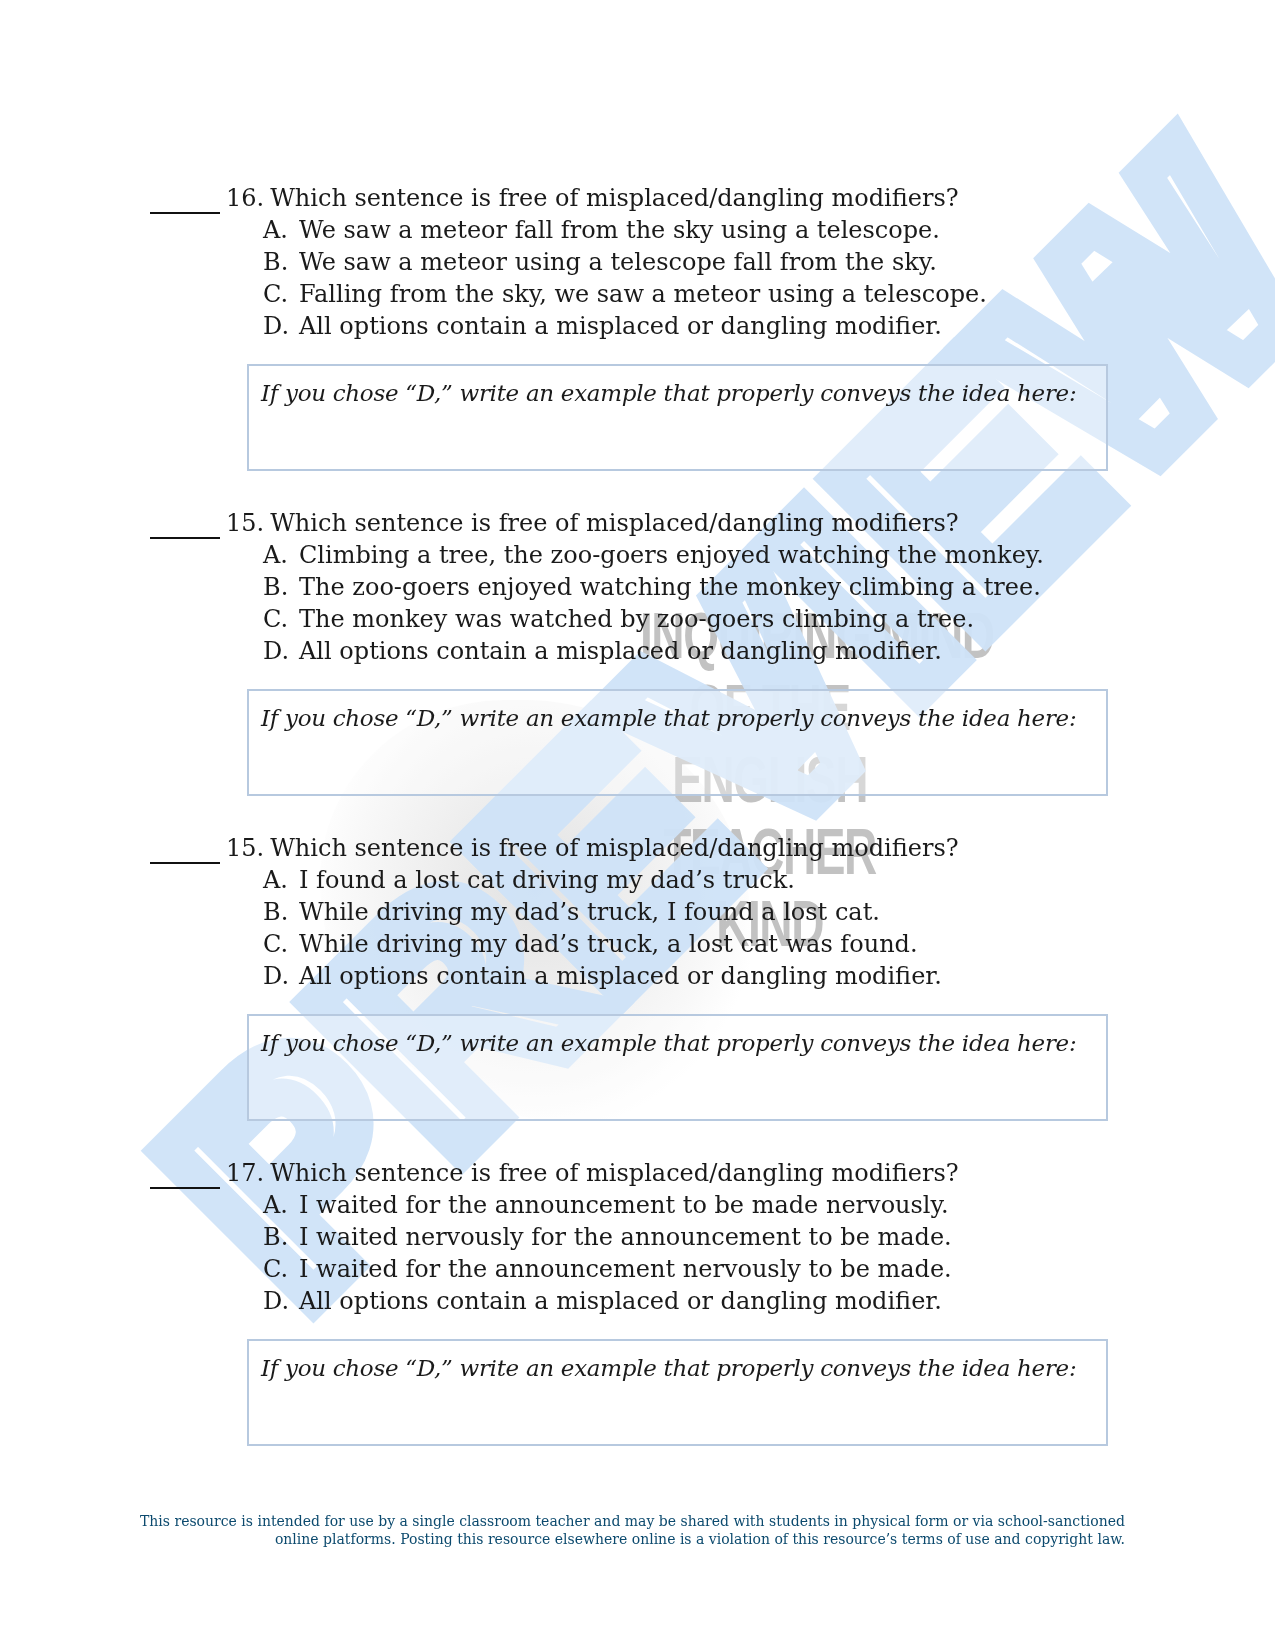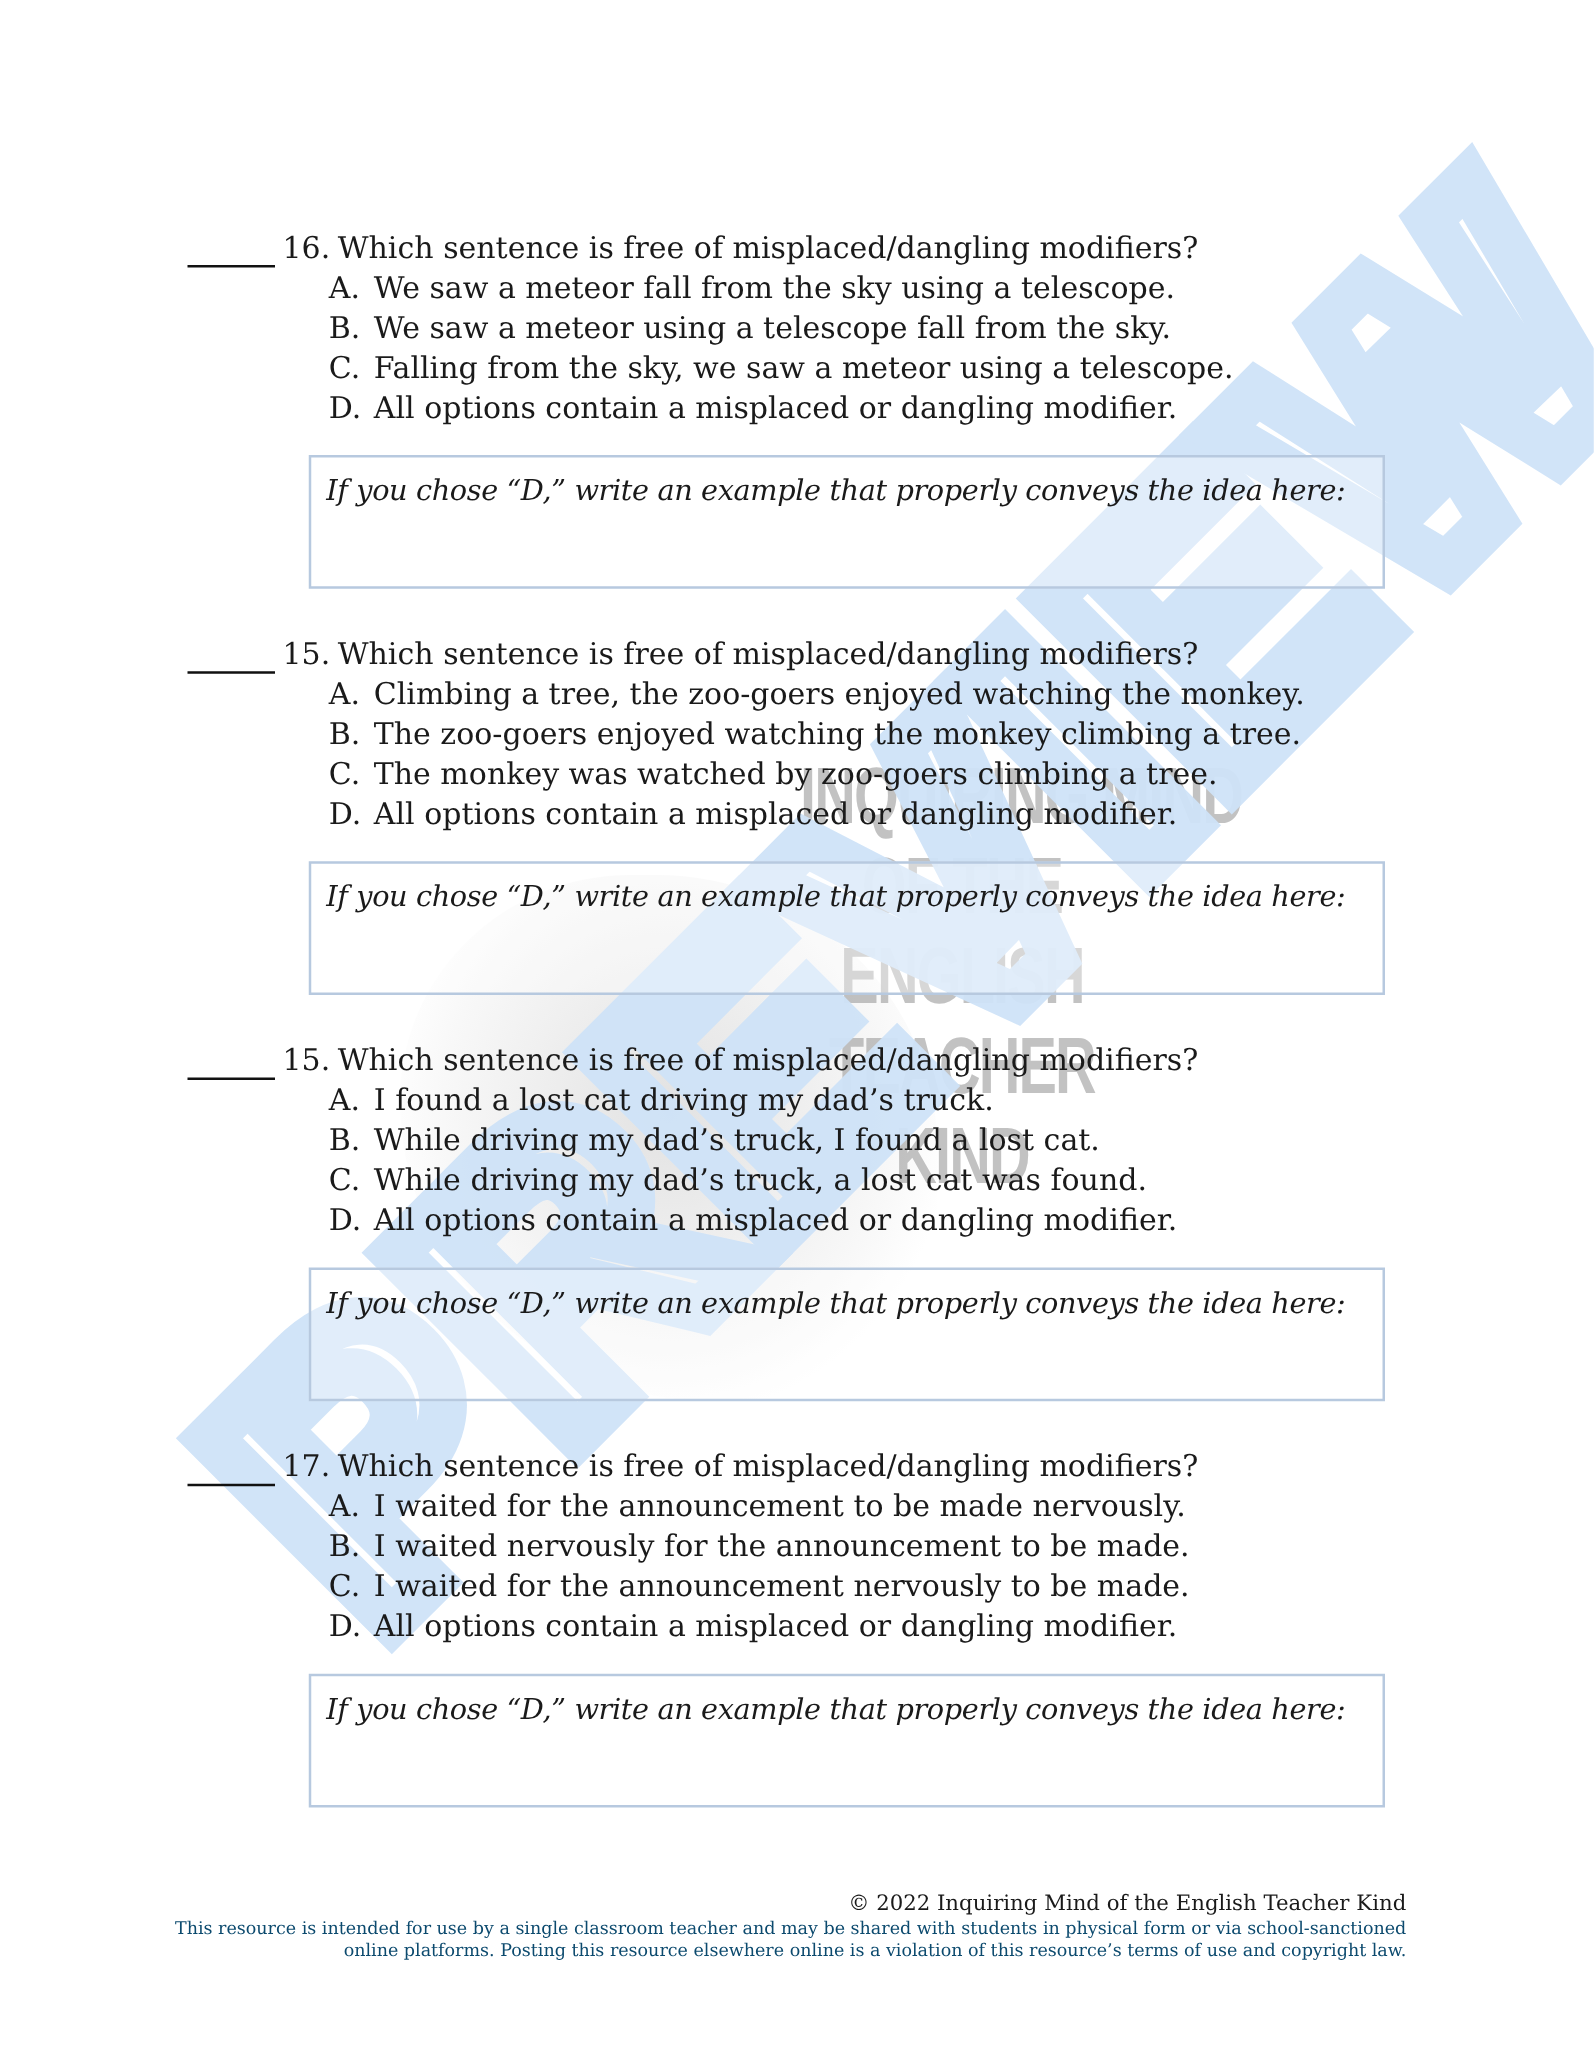--- a/index.html
+++ b/index.html
@@ -182,17 +182,16 @@
           <span class="opt-letter">D.</span>
           <span>All options contain a misplaced or dangling modifier.</span>
         </div>
     </div>
     <div class="answer-box" style="top:182px;">
       <span class="answer-prompt">If you chose “D,” write an example that properly conveys the idea here:</span>
     </div>
   </div>
 
   <div class="footer">
-    <div class="footer-copy">© 2022 Inquiring Mind of the English Teacher Kind</div>
     <div class="footer-note">This resource is intended for use by a single classroom teacher and may be shared with students in physical form or via school-sanctioned</div>
     <div class="footer-note">online platforms.  Posting this resource elsewhere online is a violation of this resource’s terms of use and copyright law.</div>
   </div>
 </div>
 
 </body></html>

